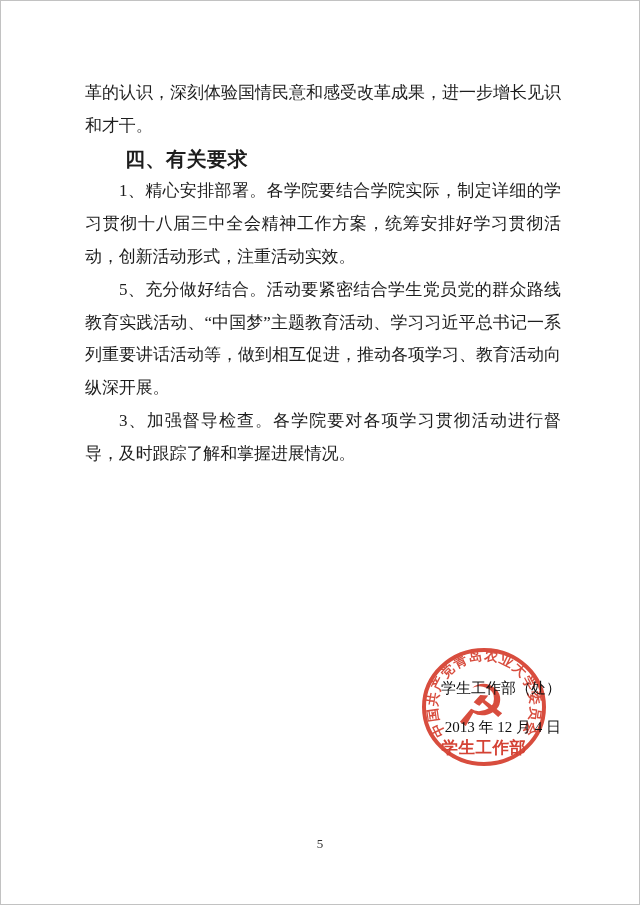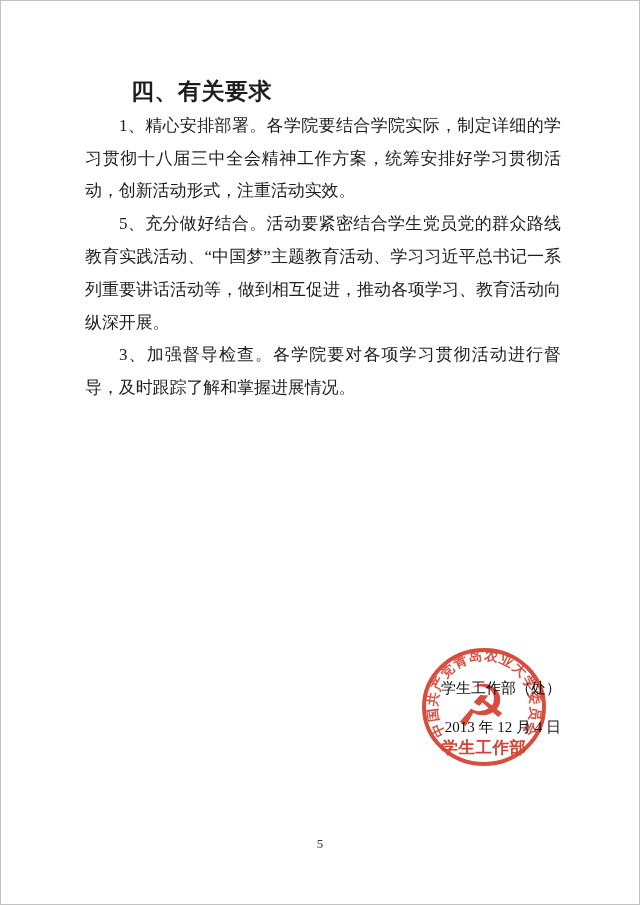--- a/index.html
+++ b/index.html
@@ -19,23 +19,23 @@
     font-size:17px;
     line-height:32.8px;
     text-align:justify;
     letter-spacing:-0.1px;
   }
   .content p{margin:0;}
   .para-indent{text-indent:2em;}
   .section-heading{
     margin:0;
     text-indent:2em;
-    font-family:Liberation Mono, monospace;
+    font-family:Liberation Sans, sans-serif;
     font-weight:bold;
-    font-size:23px;
+    font-size:20px;
     line-height:32.8px;
     letter-spacing:0.5px;
   }
   .lead{}
   .signature{
     position:absolute;
     top:668px;right:78px;
     z-index:3;
     text-align:right;
     font-size:15px;
@@ -56,20 +56,21 @@
     font-size:13px;
     color:#333;
   }
 </style>
 </head>
 <body>
 
 <div class="page">
 
   <div class="content">
+    <p>革的认识，深刻体验国情民意和感受改革成果，进一步增长见识和才干。</p>
     <p class="section-heading">四、有关要求</p>
     <p class="para-indent"><span class="lead">1、精心安排部署。</span><span>各学院要结合学院实际，制定详细的学习贯彻十八届三中全会精神工作方案，统筹安排好学习贯彻活动，创新活动形式，注重活动实效。</span></p>
     <p class="para-indent"><span class="lead">5、充分做好结合。</span><span>活动要紧密结合学生党员党的群众路线教育实践活动、“中国梦”主题教育活动、学习习近平总书记一系列重要讲话活动等，做到相互促进，推动各项学习、教育活动向纵深开展。</span></p>
     <p class="para-indent"><span class="lead">3、加强督导检查。</span><span>各学院要对各项学习贯彻活动进行督导，及时跟踪了解和掌握进展情况。</span></p>
   </div>
 
   <div class="signature">
     <div>学生工作部（处）</div>
     <div>2013 年 12 月 4 日</div>
   </div>

